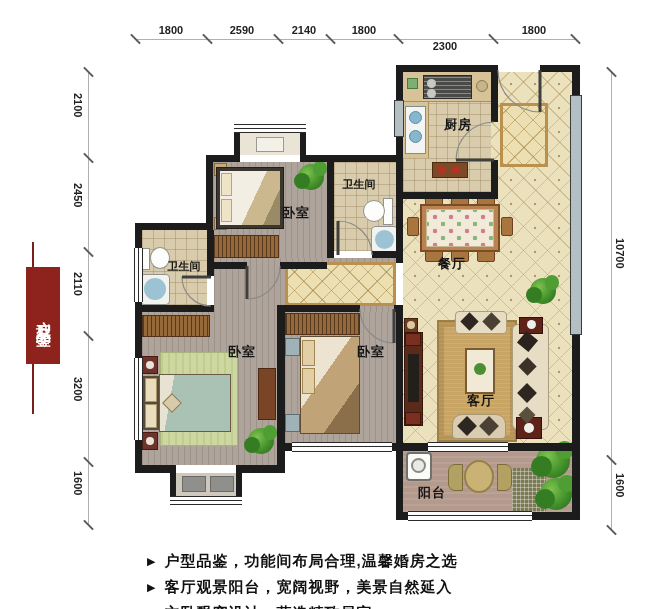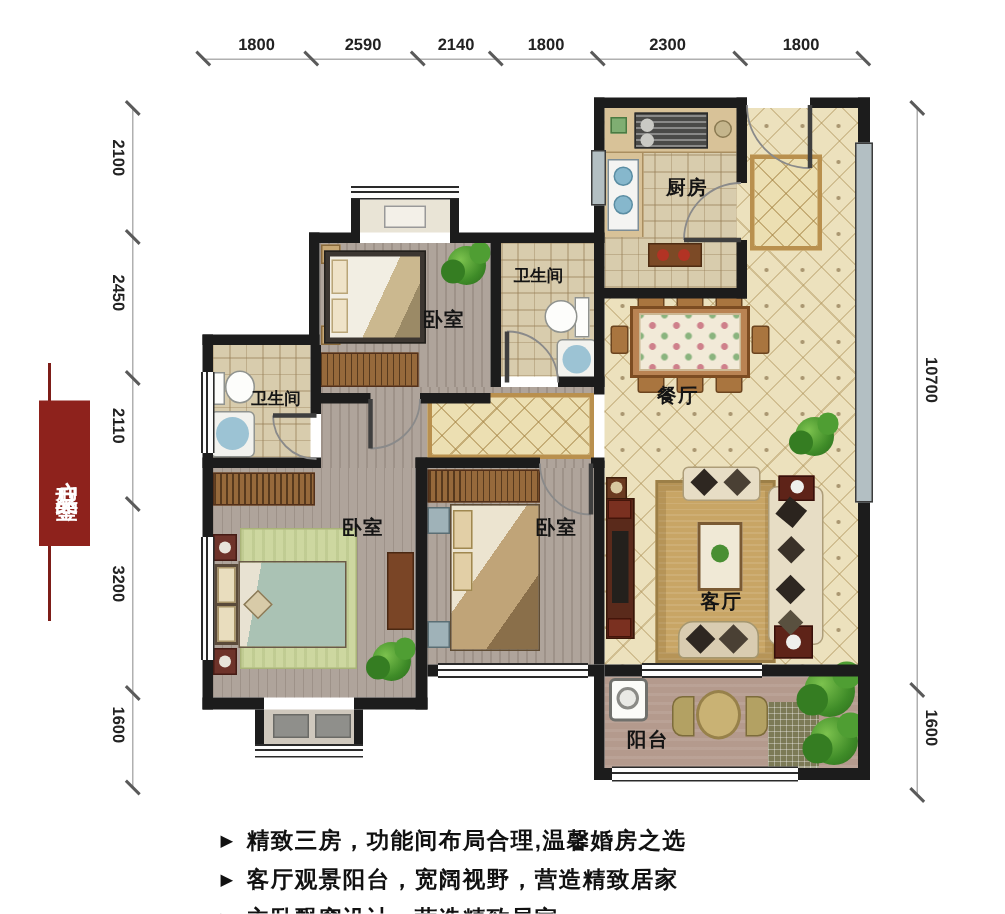--- a/index.html
+++ b/index.html
@@ -247,21 +247,21 @@
 <div class="tick" style="left:201px;top:38px"></div>
 <div class="tick" style="left:272px;top:38px"></div>
 <div class="tick" style="left:324px;top:38px"></div>
 <div class="tick" style="left:392px;top:38px"></div>
 <div class="tick" style="left:487px;top:38px"></div>
 <div class="tick" style="left:569px;top:38px"></div>
 <div class="dim" style="left:149px;top:24px;width:44px">1800</div>
 <div class="dim" style="left:220px;top:24px;width:44px">2590</div>
 <div class="dim" style="left:282px;top:24px;width:44px">2140</div>
 <div class="dim" style="left:342px;top:24px;width:44px">1800</div>
-<div class="dim" style="left:423px;top:24px;width:44px">2300</div>
+<div class="dim" style="left:423px;top:40px;width:44px">2300</div>
 <div class="dim" style="left:512px;top:24px;width:44px">1800</div>
 
 <div class="dline" style="left:88px;top:72px;width:1px;height:453px"></div>
 <div class="tick" style="left:82px;top:71px"></div>
 <div class="tick" style="left:82px;top:157px"></div>
 <div class="tick" style="left:82px;top:251px"></div>
 <div class="tick" style="left:82px;top:335px"></div>
 <div class="tick" style="left:82px;top:461px"></div>
 <div class="tick" style="left:82px;top:524px"></div>
 <div class="dimv" style="left:72px;top:93px;height:44px">2100</div>
@@ -276,23 +276,23 @@
 <div class="tick" style="left:605px;top:529px"></div>
 <div class="dimv" style="left:614px;top:238px;height:56px">10700</div>
 <div class="dimv" style="left:614px;top:473px;height:44px">1600</div>
 
 <div class="banner-line"></div>
 <div class="banner-box">户型品鉴</div>
 
 <div class="features">
   <div class="frow">
     <span class="bullet">▶</span>
-    <span class="ftext">精致三房，功能间布局合理,温馨婚房之选</span>
+    <span class="ftext">户型品鉴，功能间布局合理,温馨婚房之选</span>
   </div>
   <div class="frow">
     <span class="bullet">▶</span>
-    <span class="ftext">客厅观景阳台，宽阔视野，营造精致居家</span>
+    <span class="ftext">客厅观景阳台，宽阔视野，美景自然延入</span>
   </div>
   <div class="frow">
     <span class="bullet">▶</span>
     <span class="ftext">主卧飘窗设计，营造精致居家</span>
   </div>
 </div>
 
 </body></html>

